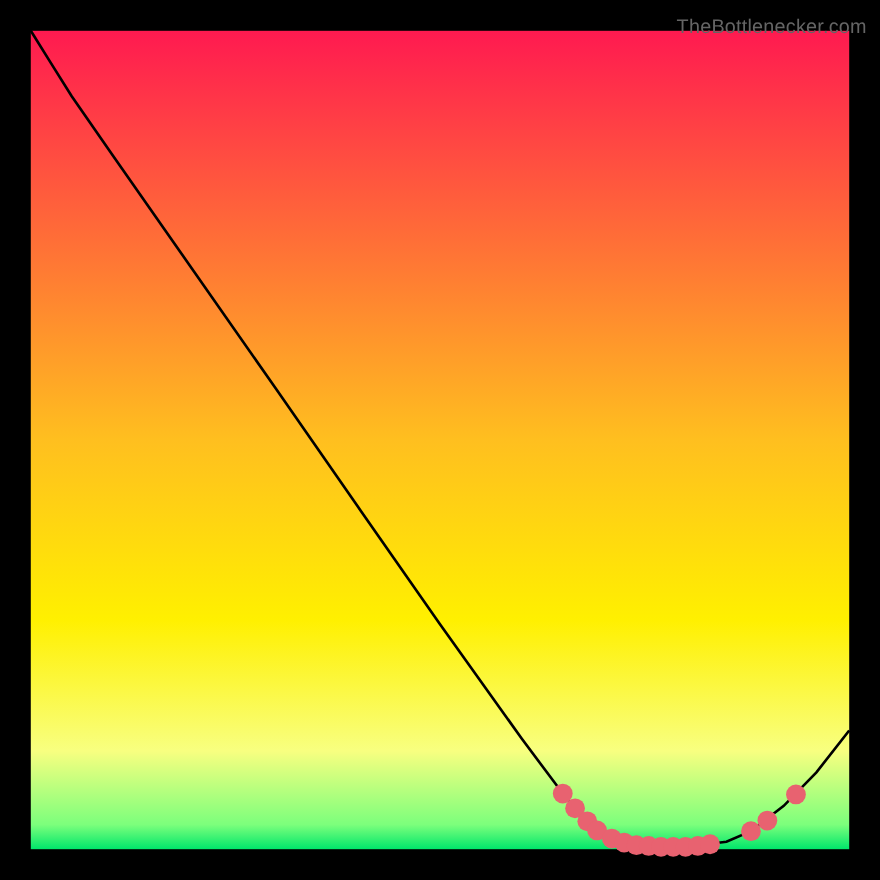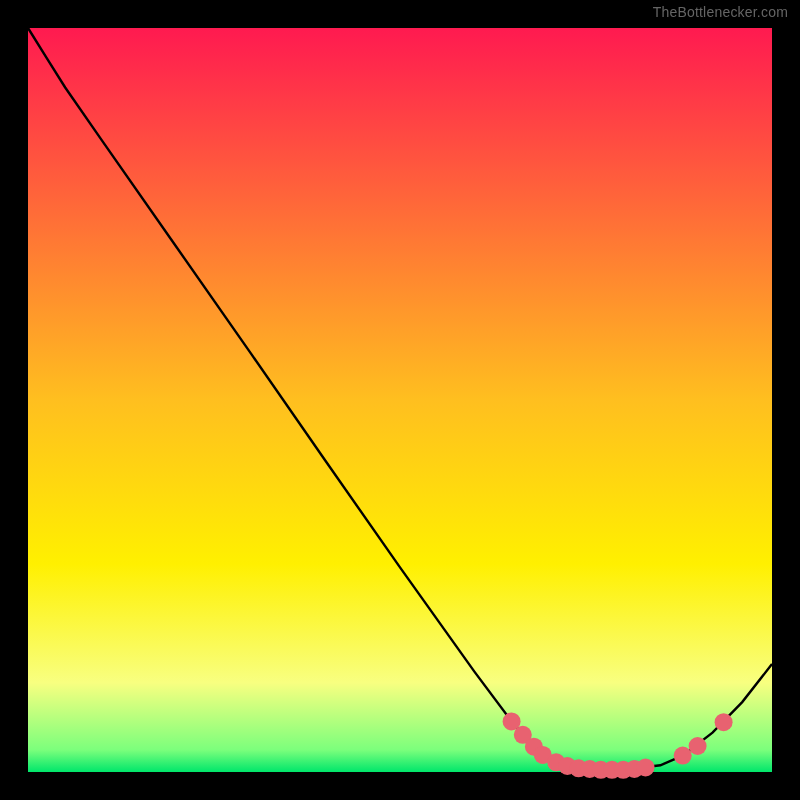--- a/index.html
+++ b/index.html
@@ -11,24 +11,24 @@
     overflow: hidden;
   }
   .frame {
     position: relative;
     width: 800px;
     height: 800px;
     background: #000;
   }
   .watermark {
     position: absolute;
-    top: 4px;
+    top: 14px;
     right: 12px;
     font-family: Arial, Helvetica, sans-serif;
-    font-size: 14px;
+    font-size: 18px;
     color: #656565;
     letter-spacing: 0.2px;
     user-select: none;
   }
   svg {
     position: absolute;
     top: 0;
     left: 0;
   }
 </style>

